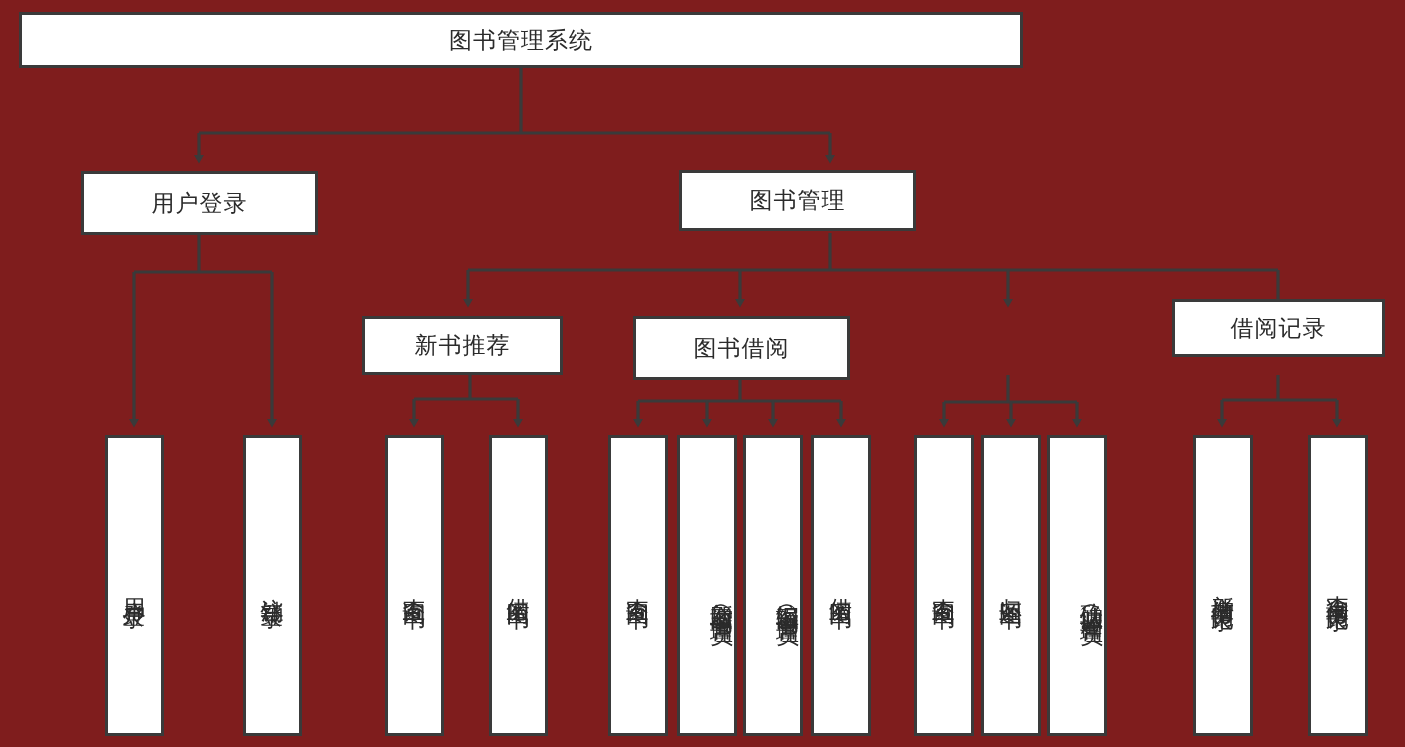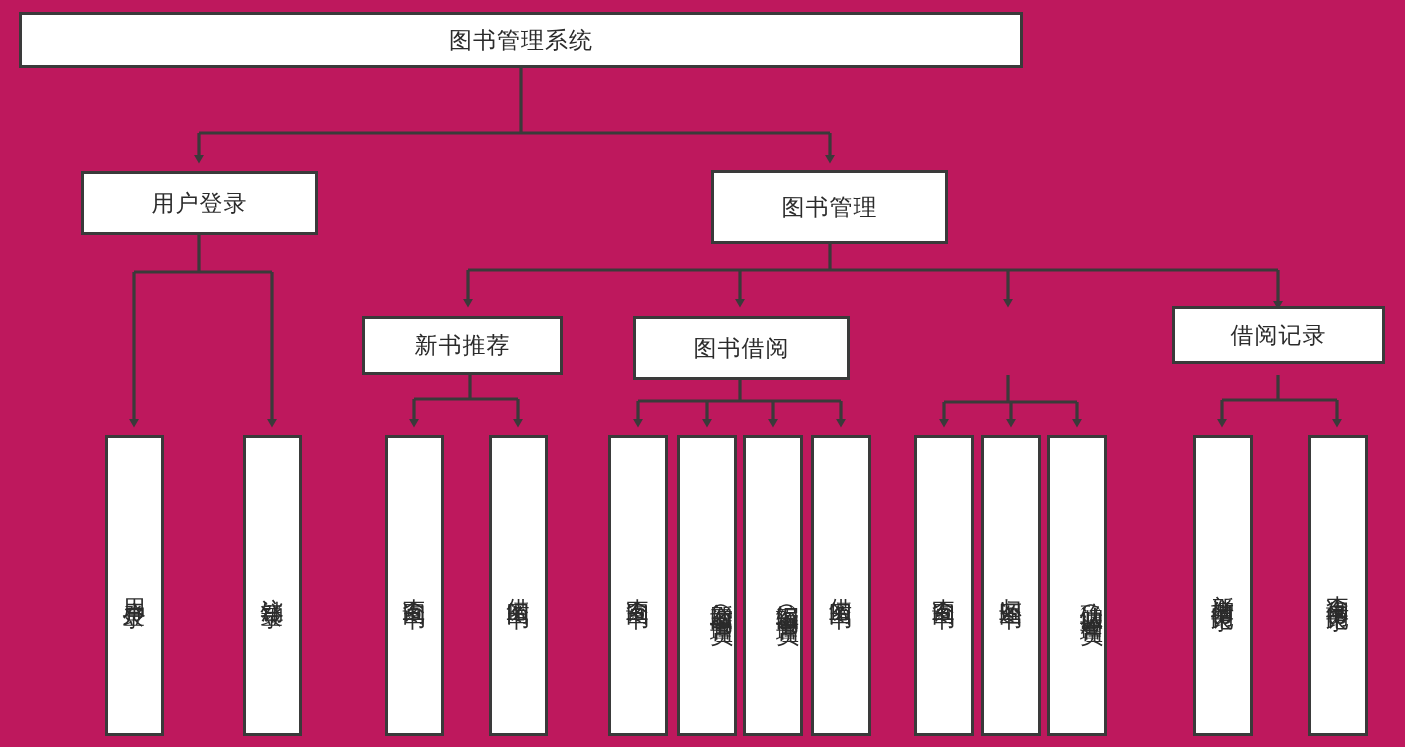--- a/index.html
+++ b/index.html
@@ -4,21 +4,21 @@
 <style>
   html, body {
     margin: 0;
     padding: 0;
     background: #ffffff;
   }
   #canvas {
     position: relative;
     width: 1405px;
     height: 747px;
-    background: #be185d;
+    background: #7f1d1d;
     font-family: "Liberation Sans", "DejaVu Sans", sans-serif;
     overflow: hidden;
   }
   #edges {
     position: absolute;
     left: 0;
     top: 0;
     width: 1405px;
     height: 747px;
     pointer-events: none;
@@ -118,34 +118,34 @@
   </svg>
 
   <div class="node horiz" style="left:19px; top:12px; width:1004px; height:56px;">
     <span>图书管理系统</span>
   </div>
 
   <div class="node horiz" style="left:81px; top:171px; width:237px; height:64px;">
     <span>用户登录</span>
   </div>
 
-  <div class="node horiz" style="left:711px; top:170px; width:237px; height:74px;text-align:center;">
+  <div class="node horiz" style="left:679px; top:170px; width:237px; height:61px;text-align:center;">
     <span>图书管理</span>
   </div>
 
   <div class="node horiz" style="left:362px; top:316px; width:201px; height:59px;">
     <span>新书推荐</span>
   </div>
 
   <div class="node horiz" style="left:633px; top:316px; width:217px; height:64px;">
     <span>图书借阅</span>
   </div>
 
 
-  <div class="node horiz" style="left:1172px; top:306px; width:213px; height:58px;">
+  <div class="node horiz" style="left:1172px; top:299px; width:213px; height:58px;">
     <span>借阅记录</span>
   </div>
 
   <div class="node vert mid" style="left:105px; top:435px; width:59px; height:301px;">
     <span>用户登录</span>
   </div>
   <div class="node vert mid" style="left:243px; top:435px; width:59px; height:301px;">
     <span>注销登录</span>
   </div>
 

